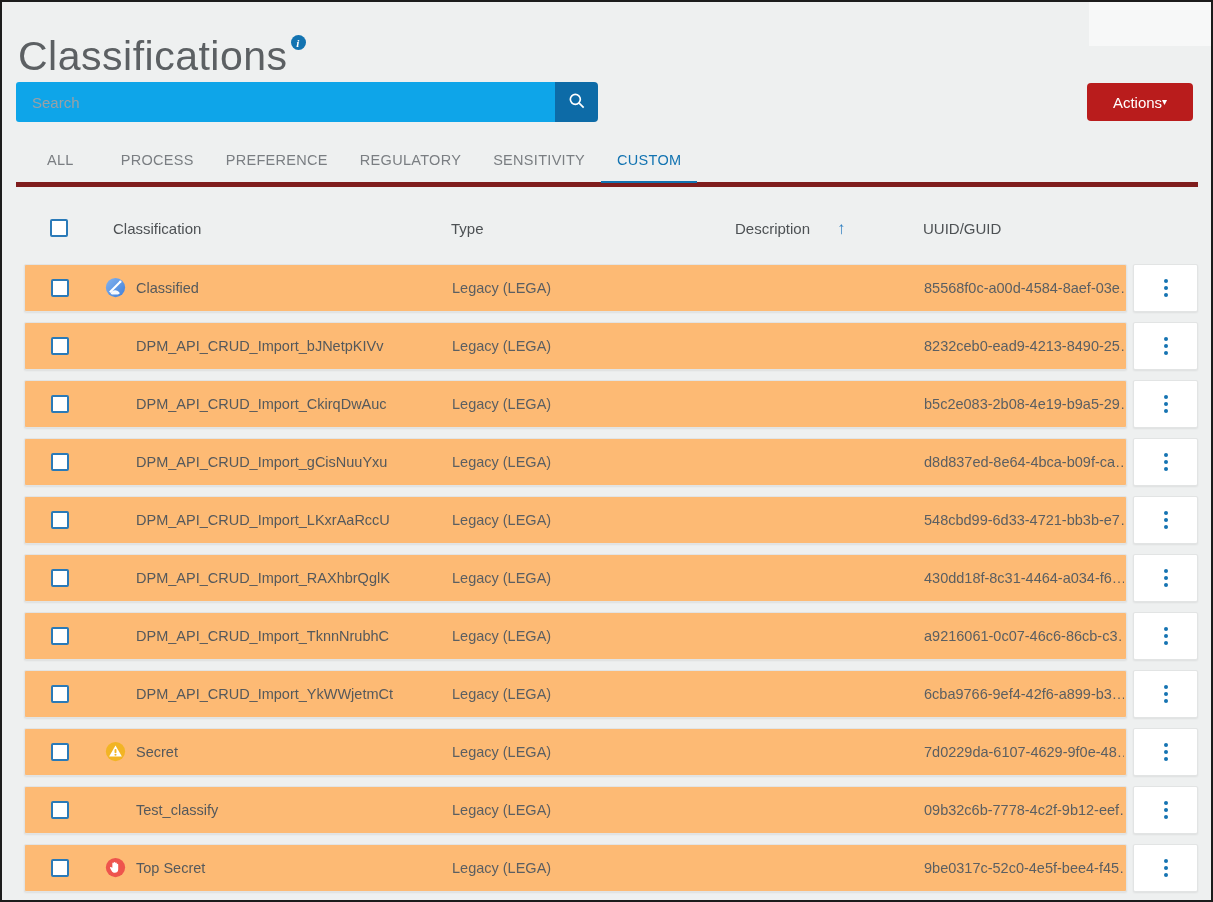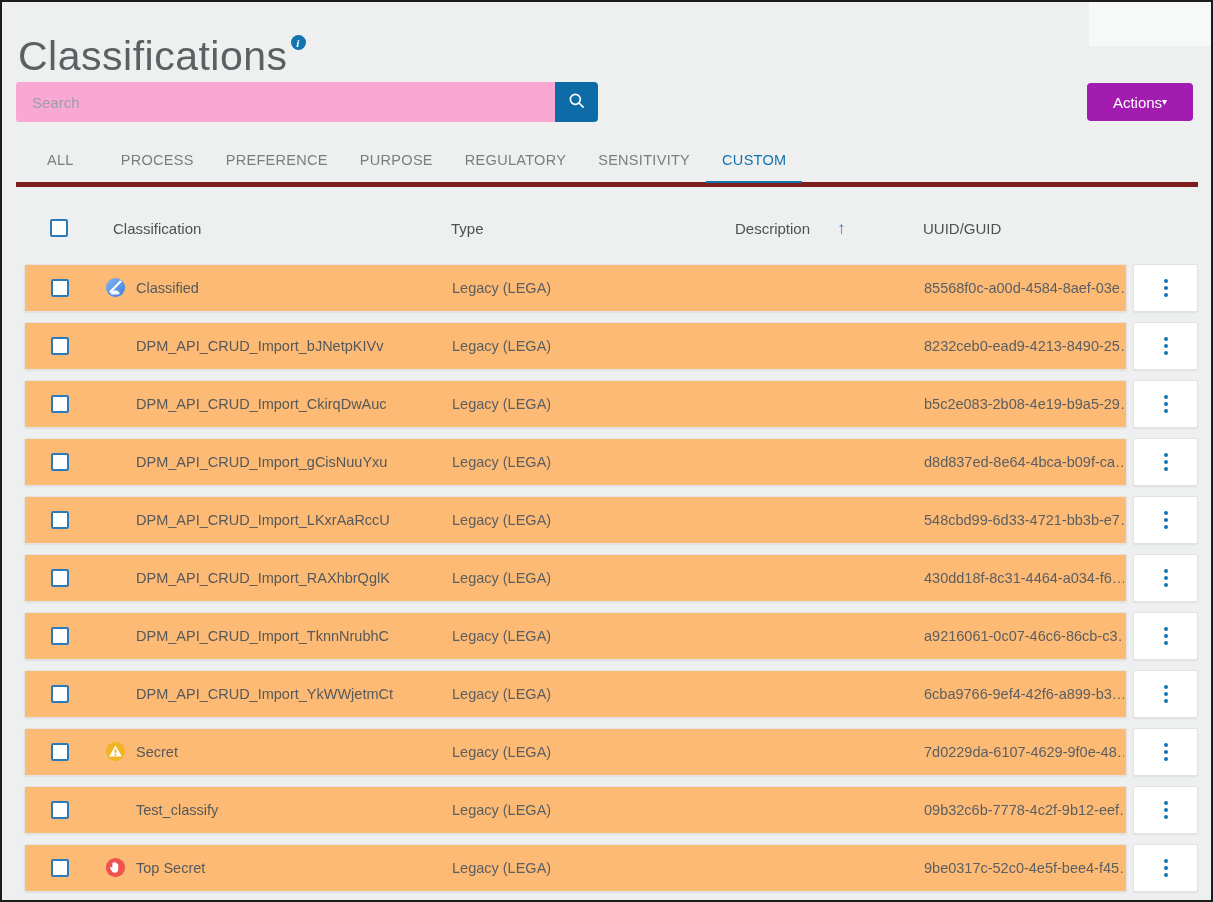--- a/index.html
+++ b/index.html
@@ -19,29 +19,29 @@
     background:rgba(255,255,255,0.55); }
   .page-title { position:absolute; left:16px; top:4px; font-size:41px; font-weight:300;
     color:#5c6063; letter-spacing:0.5px; }
   .info-badge { display:inline-flex; width:15px; height:15px; border-radius:50%;
     background:#1273b1; color:#fff; font-size:11px; font-weight:bold;
     align-items:center; justify-content:center; vertical-align:top; margin:2px 0 0 3px;
     font-family:"Liberation Serif", serif; font-style:italic; cursor:pointer; }
 
   
   .search-bar { position:absolute; left:14px; top:80px; display:flex; height:40px; }
-  .search-input { width:539px; height:40px; border:none; outline:none; background:#f9a8d4;
+  .search-input { width:539px; height:40px; border:none; outline:none; background:#0ea5e9;
     border-radius:3px 0 0 3px; padding:0 16px; font-size:15px; color:#3c4043;
     font-family:"Liberation Sans", sans-serif; }
   .search-input::placeholder { color:#9ba0a4; }
   .search-btn { width:43px; height:40px; border:none; background:#0d6ba7;
     border-radius:0 4px 4px 0; display:flex; align-items:center; justify-content:center;
     cursor:pointer; }
   .actions-btn { position:absolute; left:1085px; top:81px; width:106px; height:38px;
-    background:#a21caf; color:#fff; border:none; border-radius:4px; font-size:15px;
+    background:#b91c1c; color:#fff; border:none; border-radius:4px; font-size:15px;
     font-family:"Liberation Sans", sans-serif; display:flex; align-items:center;
     justify-content:center; cursor:pointer; }
   .caret { font-size:10px; line-height:1; }
 
   
   .tabs { position:absolute; left:14px; top:139px; width:1182px; display:flex;
     border-bottom:5px solid #7f1d1d; }
   .tab { padding:11px 16px 13px; font-size:14.5px; color:#7a7e82; letter-spacing:0.3px;
     cursor:pointer; border-bottom:2px solid transparent; margin-bottom:-1px;
     white-space:nowrap; }
@@ -107,23 +107,20 @@
     <div class="tab">
     <span>ALL</span>
   </div>
     <div class="tab">
     <span>PROCESS</span>
   </div>
     <div class="tab">
     <span>PREFERENCE</span>
   </div>
     <div class="tab">
-    <span>PURPOSE</span>
-  </div>
-    <div class="tab">
     <span>REGULATORY</span>
   </div>
     <div class="tab">
     <span>SENSITIVITY</span>
   </div>
     <div class="tab active">
     <span>CUSTOM</span>
   </div>
   </nav>
 

